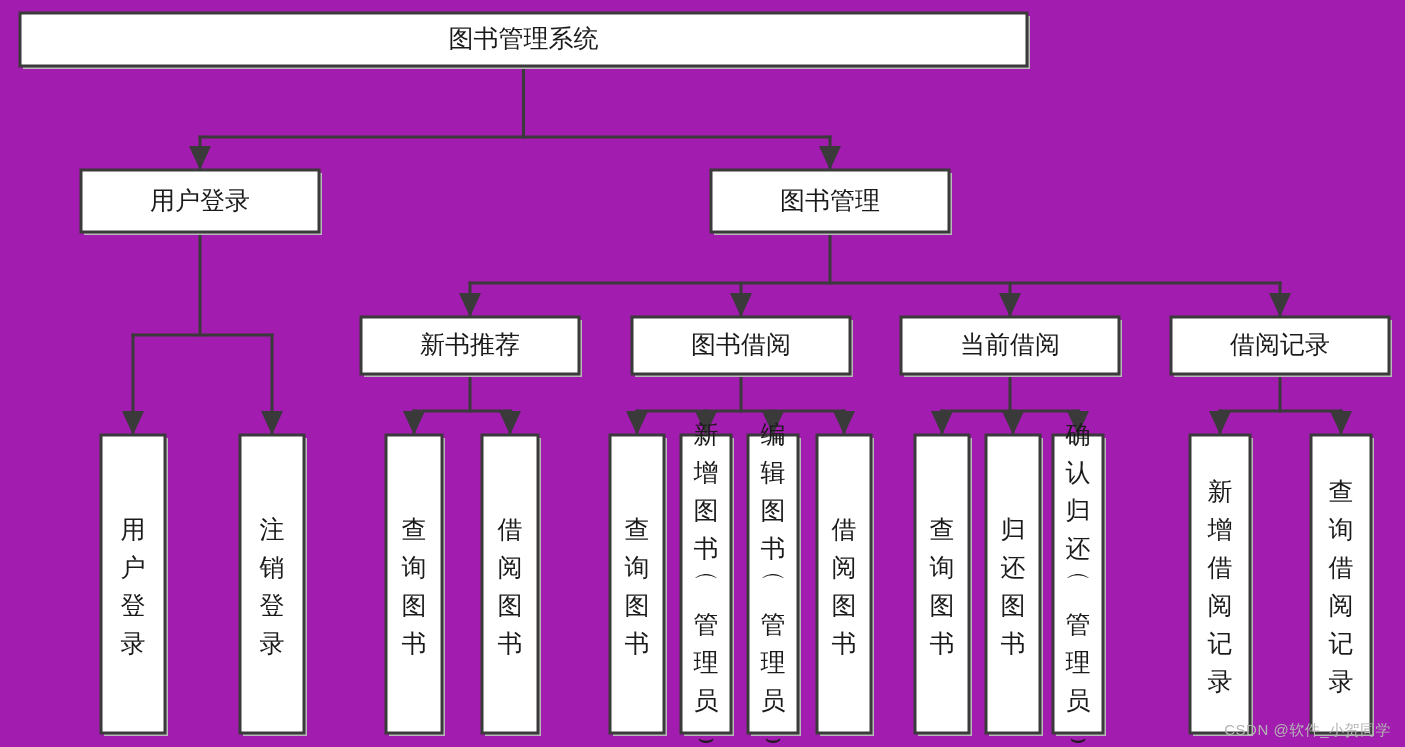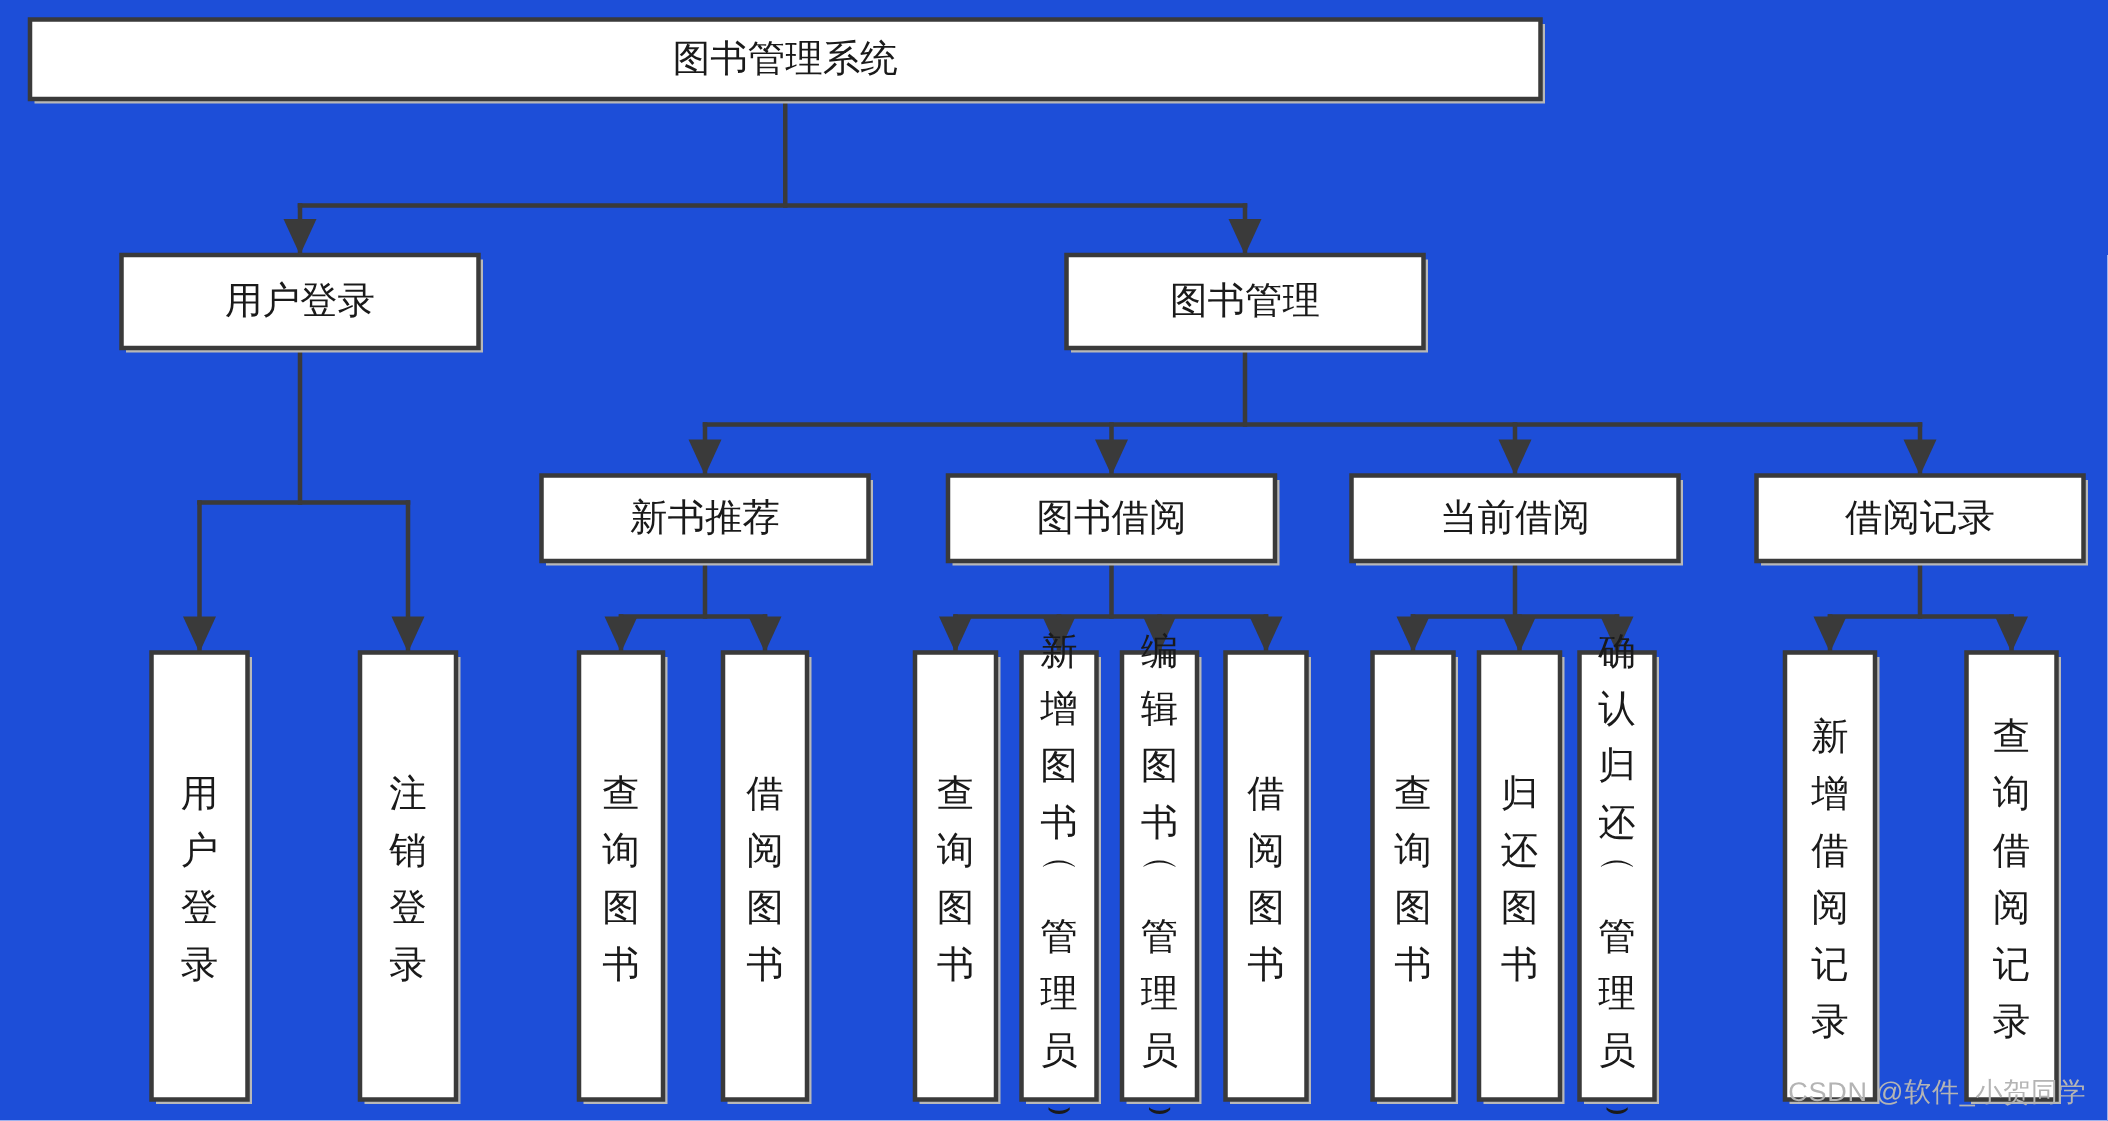--- a/index.html
+++ b/index.html
@@ -8,21 +8,21 @@
     padding: 0;
     background: #ffffff;
   }
   body {
     font-family: "Liberation Sans", "DejaVu Sans", sans-serif;
   }
   #canvas-wrap {
     position: relative;
     width: 1405px;
     height: 747px;
-    background: #1d4ed8;
+    background: #a21caf;
     overflow: hidden;
   }
   svg#diagram {
     position: absolute;
     top: 0;
     left: 0;
     width: 1405px;
     height: 747px;
     display: block;
   }
@@ -56,21 +56,21 @@
     font-family: "Liberation Sans", "DejaVu Sans", sans-serif;
     font-size: 25px;
     fill: #1a1a1a;
     text-anchor: middle;
   }
   .watermark {
     position: absolute;
     right: 14px;
     bottom: 7px;
     font-family: "Liberation Sans", "DejaVu Sans", sans-serif;
-    font-size: 18px;
+    font-size: 15px;
     color: #b4b4b4;
     letter-spacing: 0.5px;
     white-space: nowrap;
     pointer-events: none;
   }
 </style>
 </head>
 <body>
 
 <div id="canvas-wrap">

